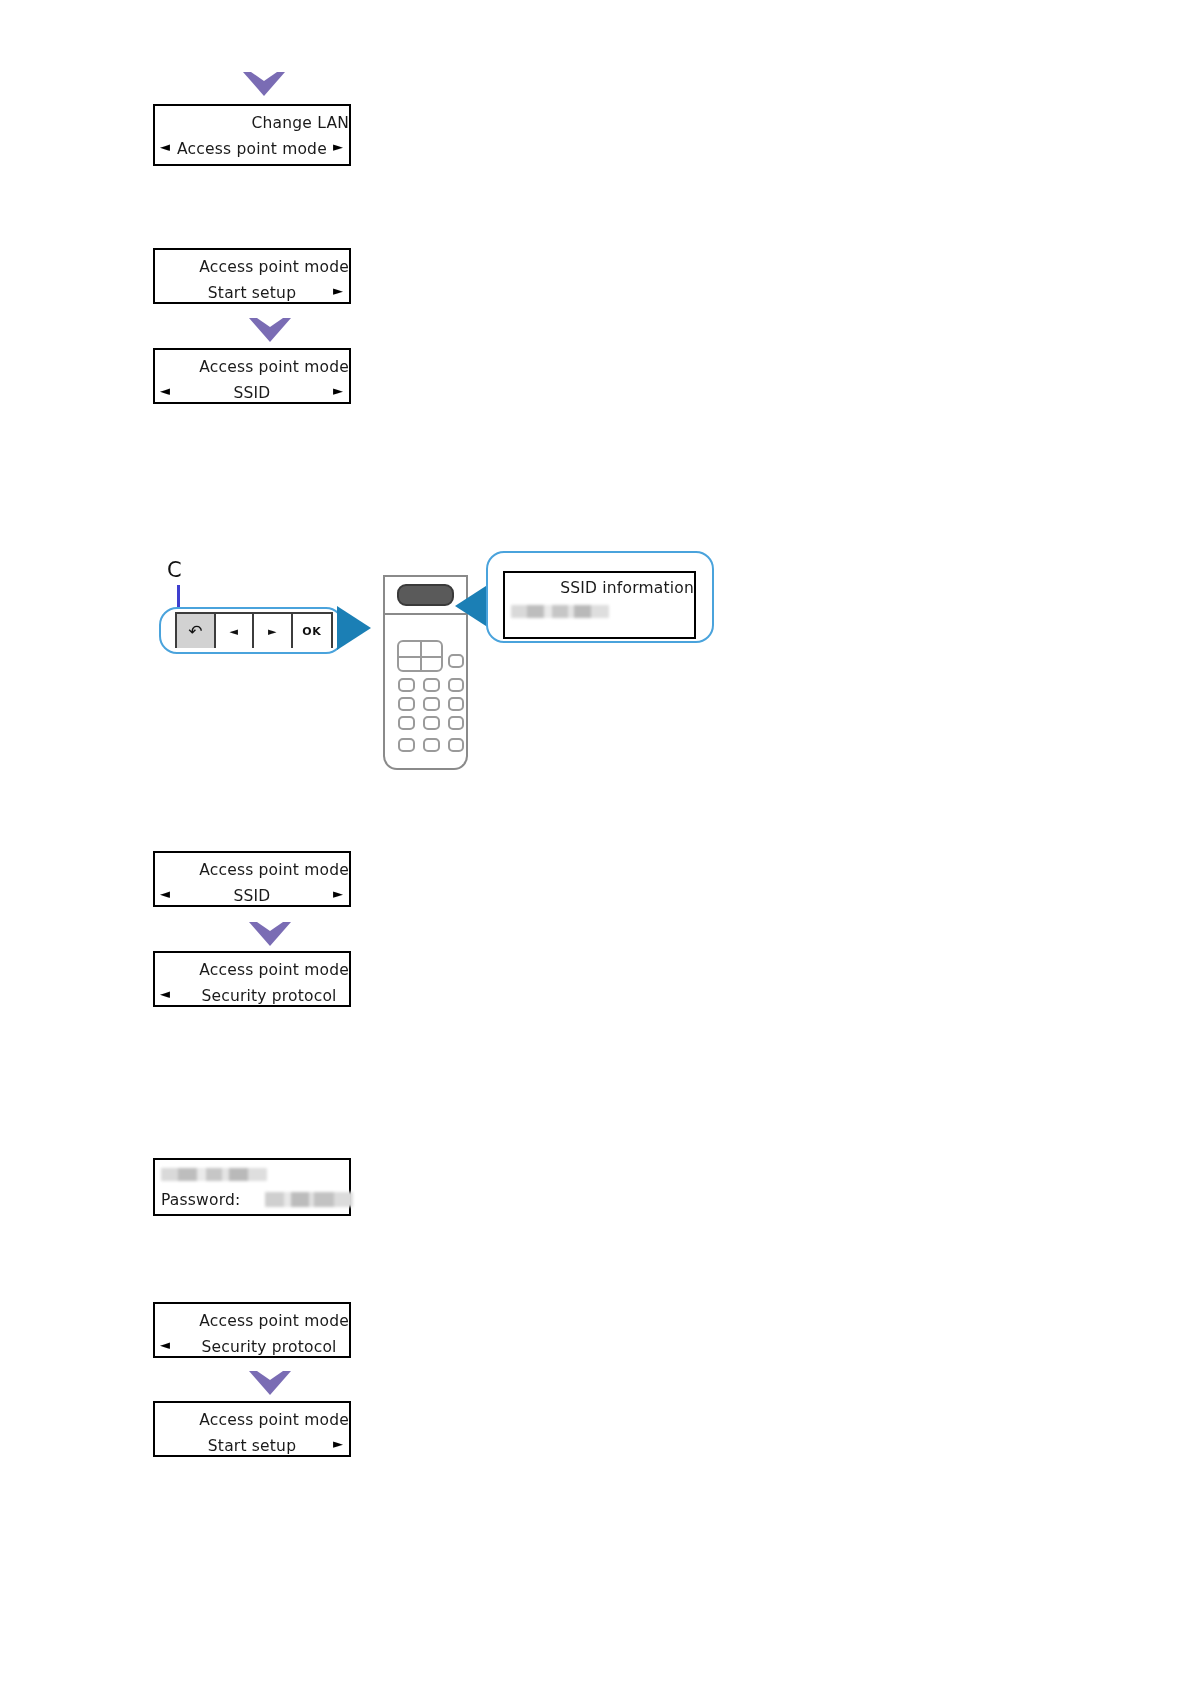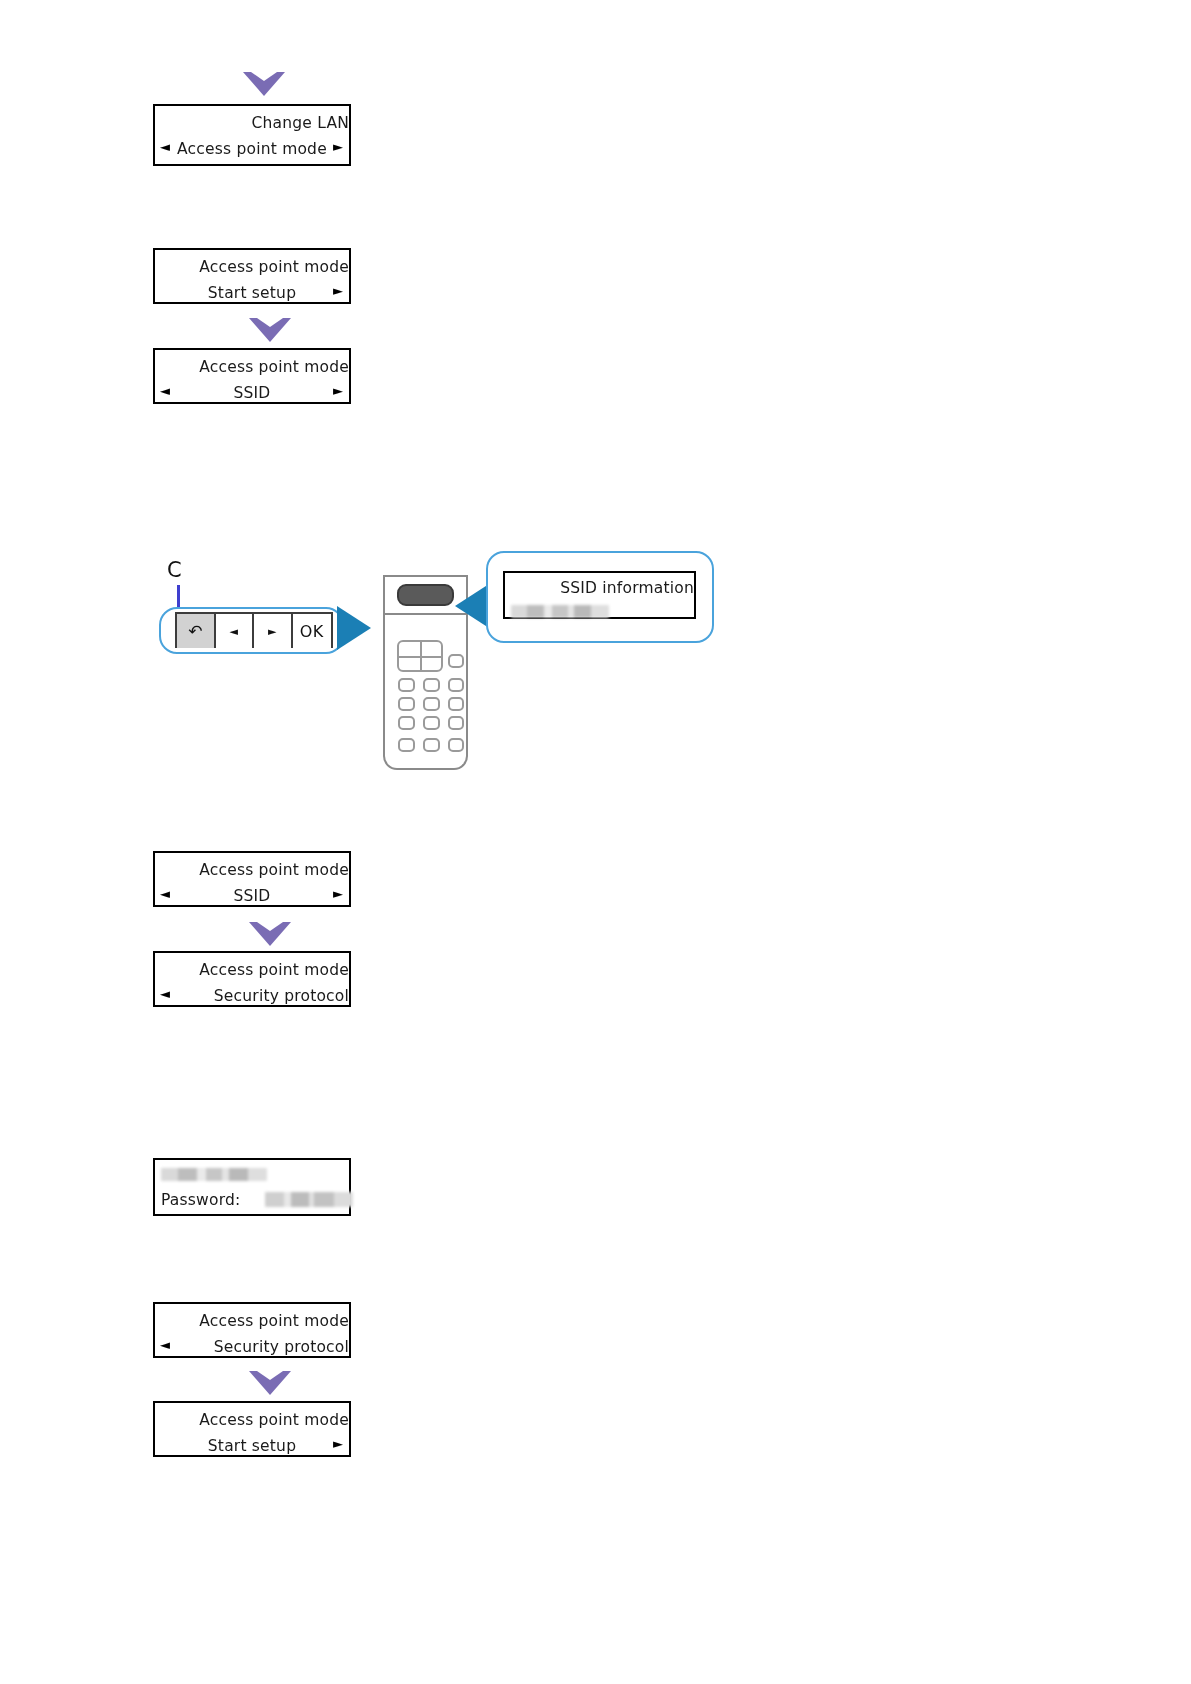--- a/index.html
+++ b/index.html
@@ -36,21 +36,21 @@
     width: 100%;
     box-sizing: border-box;
     font-size: 15.5px;
     line-height: 1;
     white-space: nowrap;
     letter-spacing: 0.2px;
   }
   .lcd-line.l1 { top: 10px; padding-left: 6px; text-align: right; }
   .lcd-line.l2 { top: 36px; padding-left: 6px; }
   .lcd-line.l2.center { text-align: center; padding-left: 0; padding-right: 0; }
-  .lcd-line.l2.indent { text-align: right; padding-left: 34px; }
+  .lcd-line.l2.indent { text-align: center; padding-left: 34px; }
 
   .arr-l, .arr-r {
     position: absolute;
     top: 34px;
     font-size: 13px;
     line-height: 1;
     color: #000;
   }
   .arr-l { left: 5px; }
   .arr-r { right: 6px; }
@@ -140,21 +140,21 @@
     border-right: 2px solid #3c3c3c;
     display: flex;
     align-items: center;
     justify-content: center;
     font-size: 13px;
     color: #111;
     background: #ffffff;
   }
   .key:last-child { border-right: none; }
   .key.sel { background: #d2d2d2; }
-  .key .ok-txt { font-size: 16px; font-weight: 400; letter-spacing: .5px; }
+  .key .ok-txt { font-size: 11px; font-weight: 700; letter-spacing: .5px; }
 
   
   .lead-label {
     position: absolute;
     font-size: 21px;
     color: #111;
     font-family: "DejaVu Sans", sans-serif;
   }
   .lead-line {
     position: absolute;
@@ -309,21 +309,21 @@
     <div class="pbtn" style="left:40px; top:141px; width:17px; height:14px;"></div>
     <div class="pbtn" style="left:65px; top:141px; width:16px; height:14px;"></div>
 
     <div class="pbtn" style="left:15px; top:163px; width:17px; height:14px;"></div>
     <div class="pbtn" style="left:40px; top:163px; width:17px; height:14px;"></div>
     <div class="pbtn" style="left:65px; top:163px; width:16px; height:14px;"></div>
   </div>
 
   <div class="tri-left" style="left:455px; top:584px;"></div>
   <div class="bubble" style="left:486px; top:551px; width:228px; height:92px;"></div>
-  <div class="lcd" style="left:503px; top:571px; width:193px; height:48px;">
+  <div class="lcd" style="left:503px; top:571px; width:193px; height:68px;">
     <div class="lcd-line l1" style="top:8px;">SSID information</div>
     <div class="blur" style="left:6px; top:32px; width:98px; height:13px;"></div>
   </div>
 
   <div class="lcd" style="left:153px; top:851px; width:198px; height:56px;">
     <div class="lcd-line l1">Access point mode</div>
     <span class="arr-l">◄</span>
     <div class="lcd-line l2 center">SSID</div>
     <span class="arr-r">►</span>
   </div>

